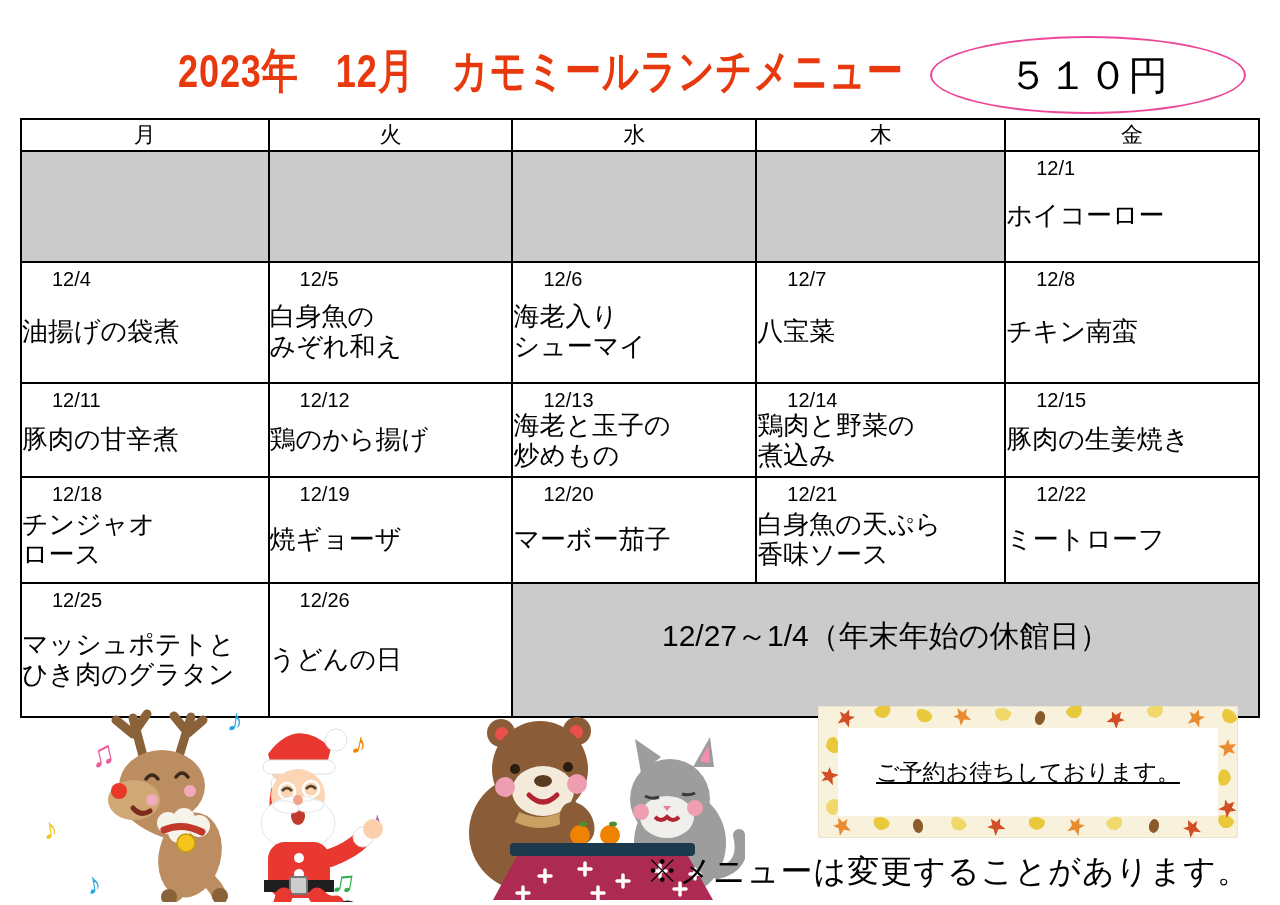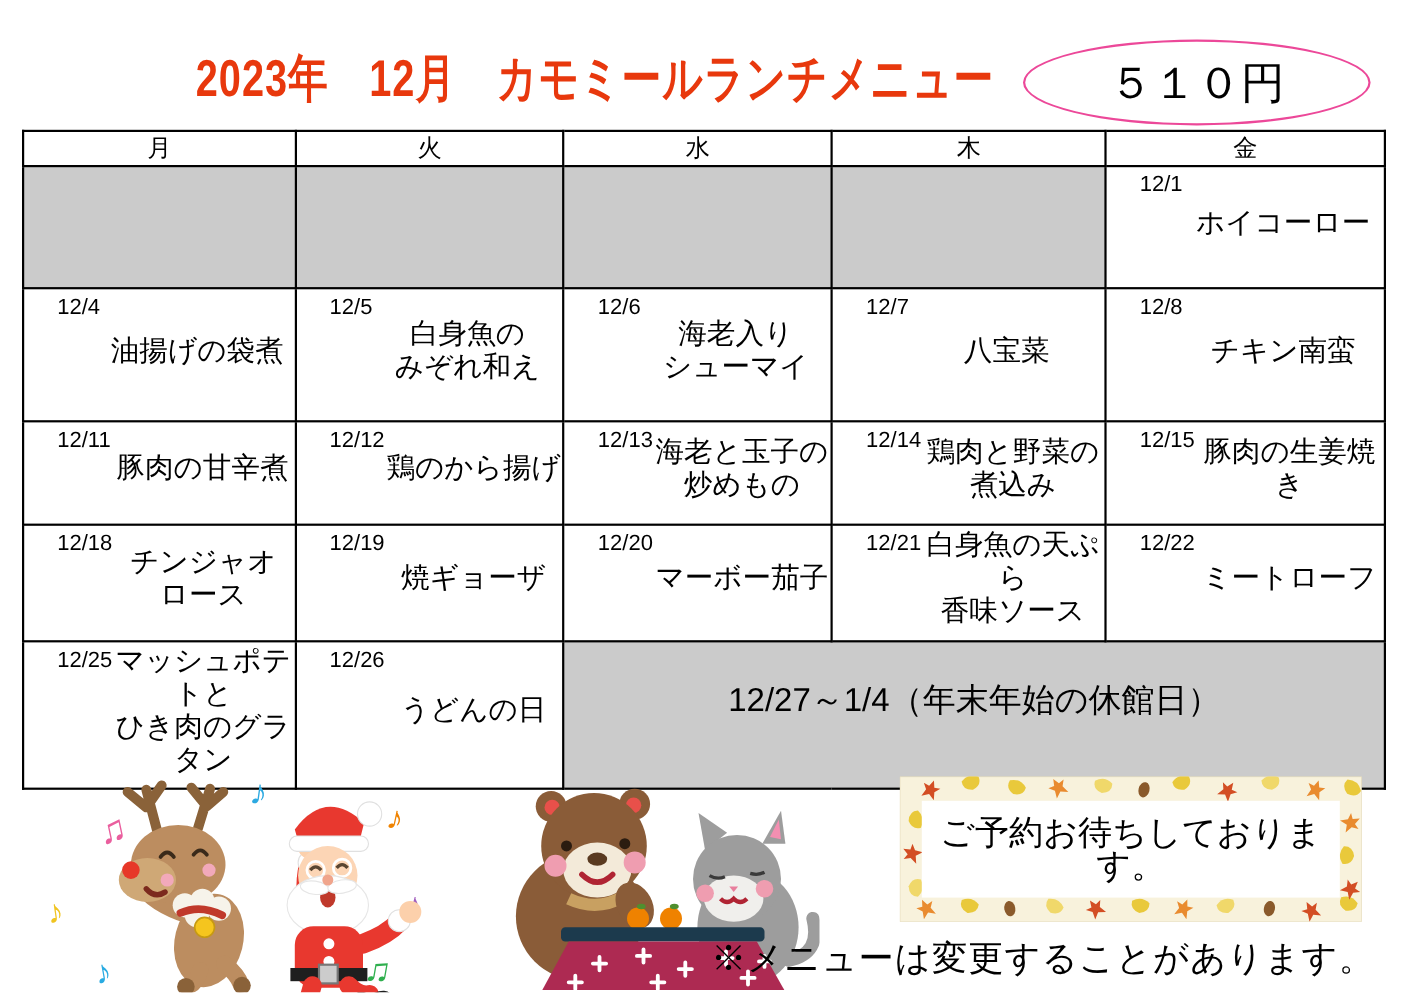--- a/index.html
+++ b/index.html
@@ -20,38 +20,38 @@
     font-size:40px;color:#000;background:#fff;
   }
 
   
   table.cal{position:absolute;left:20px;top:118px;width:1240px;
     border-collapse:collapse;table-layout:fixed;}
   table.cal th,table.cal td{border:2px solid #000;padding:0;vertical-align:top;}
   table.cal th{height:27px;font-weight:normal;font-size:22px;text-align:center;
     vertical-align:middle;background:#fff;}
   td.gray{background:#cbcbcb;}
-  .cellwrap{display:flex;flex-direction:row;}
+  .cellwrap{display:flex;flex-direction:column;}
   .rw1{height:109px}.rw2{height:119px}.rw3{height:92px}.rw4{height:104px}.rw5{height:132px}
   .cell-date{flex:0 0 auto;padding:5px 0 0 30px;font-size:20px;line-height:1.1;}
   .cell-menu{flex:1 1 auto;display:flex;flex-direction:column;
-    align-items:center;justify-content:center;
+    align-items:flex-start;justify-content:center;
     font-size:26px;line-height:1.15;padding-bottom:8px;text-align:center;}
   .cell-menu span{display:block;}
   .closed-cell{display:flex;align-items:center;justify-content:center;
     height:104px;font-size:30px;}
 
   
   .illu{position:absolute;}
   .reservation-box{position:absolute;left:818px;top:706px;width:420px;height:132px;}
   .reservation-box svg{position:absolute;left:0;top:0;}
   .reservation-text{position:absolute;left:18px;top:14px;width:384px;height:104px;
     display:flex;flex-direction:column;align-items:center;justify-content:center;
     text-align:center;background:transparent;}
-  .res-line1{font-size:31px;line-height:30px;}
+  .res-line1{font-size:23px;line-height:30px;text-decoration:underline;}
   .res-line2{font-size:26px;line-height:33px;}
   .res-phone{font-size:29px;line-height:37px;letter-spacing:3px;}
   .footnote{position:absolute;right:30px;top:850px;font-size:32px;letter-spacing:1px;
     font-family:"Liberation Serif","DejaVu Serif",serif;white-space:nowrap;}
 </style>
 </head>
 <body>
 
 <div class="page-title">2023年　12月　カモミールランチメニュー</div>
 

